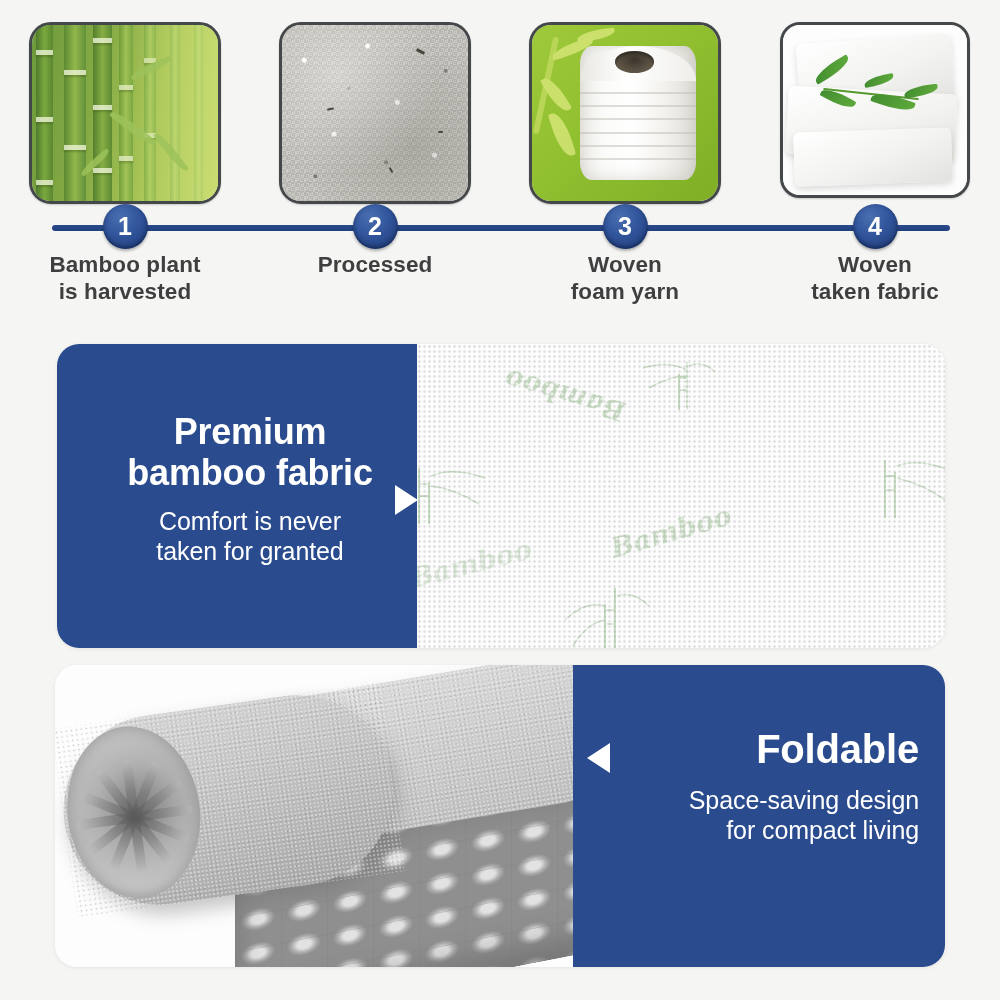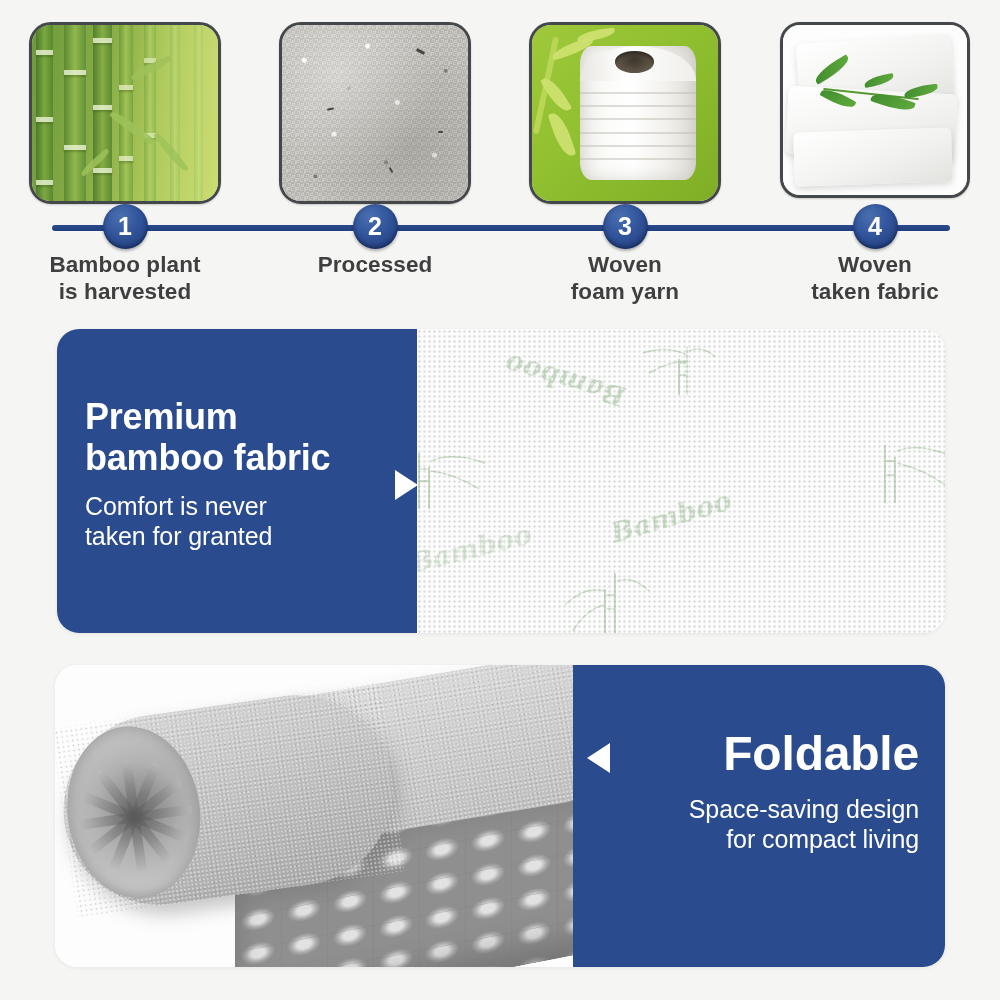--- a/index.html
+++ b/index.html
@@ -135,24 +135,25 @@
   }
   .captions{position:absolute;left:0;top:252px;width:1000px;display:flex;}
   .cap-cell{flex:1 1 0;text-align:center;}
   .cap-cell div{
     color:#3f3f3f;font-size:22.5px;font-weight:bold;line-height:1.18;
     letter-spacing:.1px;
   }
 
   
   .card1{
-    position:absolute;left:57px;top:329px;width:888px;height:304px;
+    position:absolute;left:57px;top:344px;width:888px;height:304px;
     border-radius:22px;overflow:hidden;
     background:#fff;
     box-shadow:0 1px 4px rgba(0,0,0,.07);
+    text-align:center;
   }
   .card1 .blue-pane{
     position:absolute;left:0;top:0;width:360px;height:100%;
     background:#2a4b8d;
     padding:0;box-sizing:border-box;
   }
   .c1-text{position:absolute;left:28px;top:68px;width:330px;}
   .c1-title{
     color:#fff;font-size:36px;font-weight:bold;line-height:1.13;
     letter-spacing:-.2px;
@@ -248,21 +249,21 @@
                      radial-gradient(circle at 50% 50%,rgba(110,110,110,.35) 0 .6px,transparent 1.2px);
     background-size:4px 4px,5px 5px;background-position:0 0,2px 2px;
     pointer-events:none;
   }
   .card2 .blue-pane2{
     position:absolute;right:0;top:0;width:372px;height:100%;
     background:#2a4b8d;
   }
   .c2-text{position:absolute;right:26px;top:62px;width:330px;text-align:right;}
   .c2-title{
-    color:#fff;font-size:48px;font-weight:bold;line-height:1.13;letter-spacing:-.2px;
+    color:#fff;font-size:40px;font-weight:bold;line-height:1.13;letter-spacing:-.2px;
   }
   .c2-sub{
     color:#fff;font-size:25px;line-height:1.18;margin-top:14px;letter-spacing:-.1px;
   }
   .tri-left{
     position:absolute;left:14px;top:78px;
     width:0;height:0;
     border-top:15px solid transparent;
     border-bottom:15px solid transparent;
     border-right:23px solid #fff;

